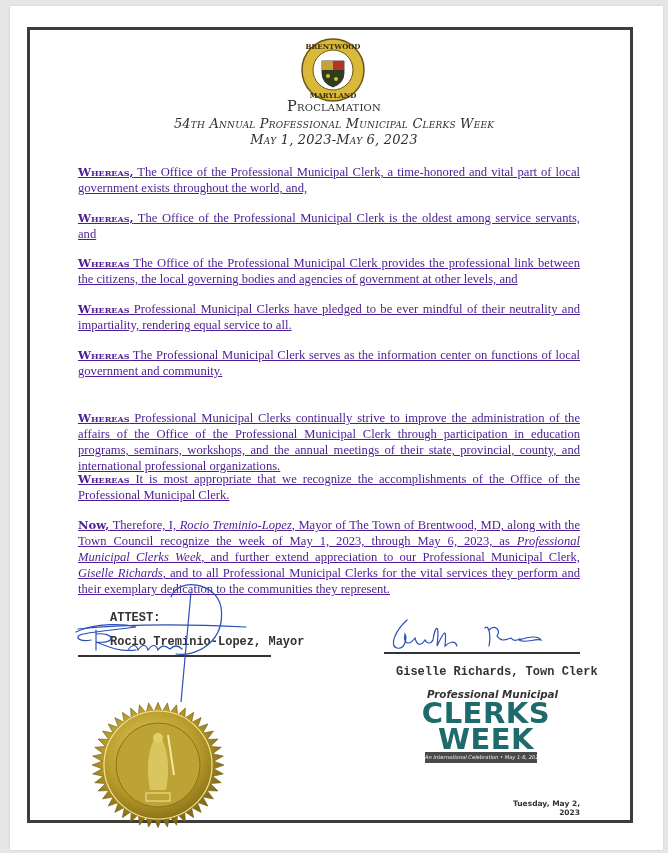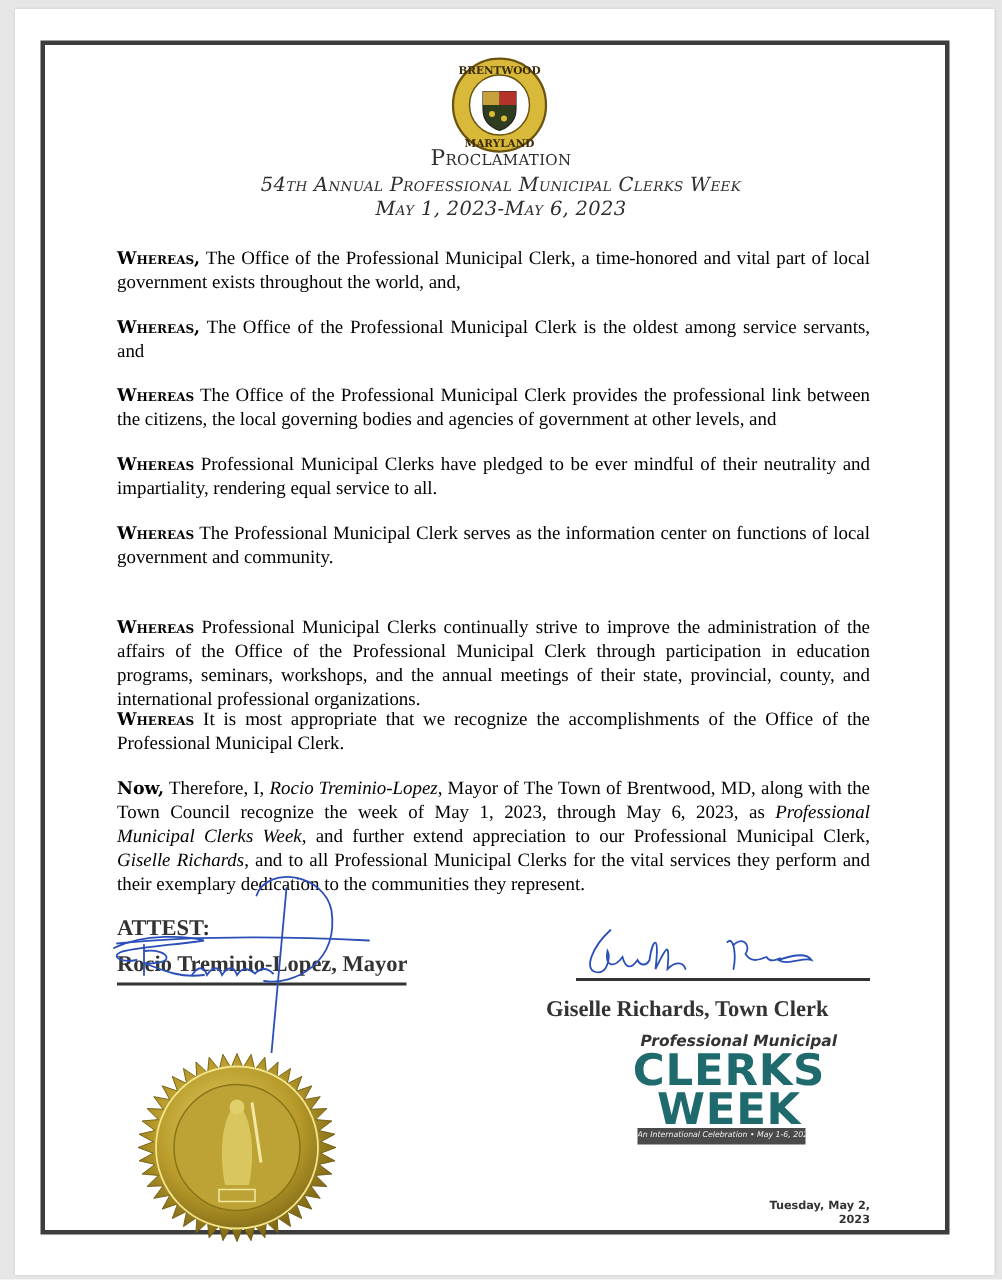--- a/index.html
+++ b/index.html
@@ -28,24 +28,24 @@
     position: absolute; left: 0; width: 668px; text-align: center;
     font-family: "DejaVu Serif", serif; font-weight: normal; color: #2e2e2e;
     font-variant: small-caps; letter-spacing: 0.2px;
   }
   .t1 { top: 98px; font-size: 14.5px; }
   .t2 { top: 116px; font-size: 13px; font-style: italic; }
   .t3 { top: 132px; font-size: 13px; font-style: italic; }
   .body-text {
     position: absolute; left: 78px; width: 502px;
     font-family: "Liberation Serif", serif; font-size: 12.6px; line-height: 16px;
-    text-align: justify; color: #000000;
+    text-align: justify; color: #4c1d95; text-decoration: underline;
   }
   .lead { font-weight: bold; font-variant: small-caps; font-family: "DejaVu Serif", serif; font-size: 11.6px; }
-  .sig-label { position: absolute; font-family: Liberation Serif, serif; font-weight: bold; font-size: 15px; color: #333; }
+  .sig-label { position: absolute; font-family: Liberation Mono, monospace; font-weight: bold; font-size: 12px; color: #333; margin-left: 32px; }
   .sig-line { position: absolute; height: 1.5px; background: #333; }
   .logo-pro { position: absolute; left: 427px; top: 688px; width: 120px; text-align: center;
     font-family: "DejaVu Sans", sans-serif; font-style: italic; font-weight: bold; font-size: 10.3px; color: #333; white-space: nowrap; }
   .logo-big { position: absolute; left: 421px; width: 130px; text-align: center;
     font-family: "DejaVu Sans", sans-serif; font-weight: bold; font-size: 29px; line-height: 27px; color: #1e6a6c; letter-spacing: 0.5px; }
   .logo-strip { position: absolute; left: 425px; top: 752px; width: 112px; height: 11px; background: #4a4a4a;
     color: #eee; font-family: "DejaVu Sans", sans-serif; font-size: 5.2px; font-style: italic; line-height: 11px; text-align: center; white-space: nowrap; overflow: hidden; }
   .date-stamp { position: absolute; left: 490px; top: 799px; width: 90px; text-align: right;
     font-family: "DejaVu Sans", sans-serif; font-weight: bold; font-size: 7.5px; color: #333; }
   .gold-seal { position: absolute; left: 68px; top: 680px; width: 180px; height: 150px; }

